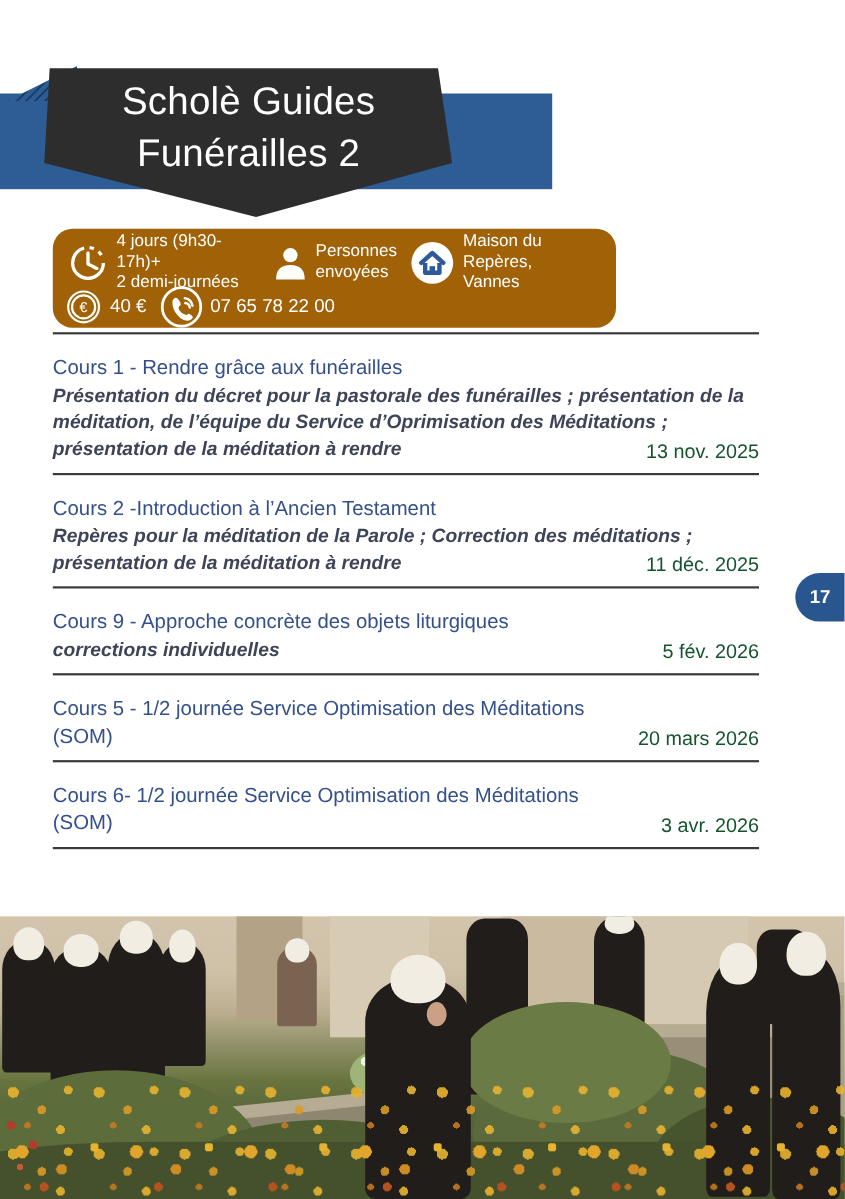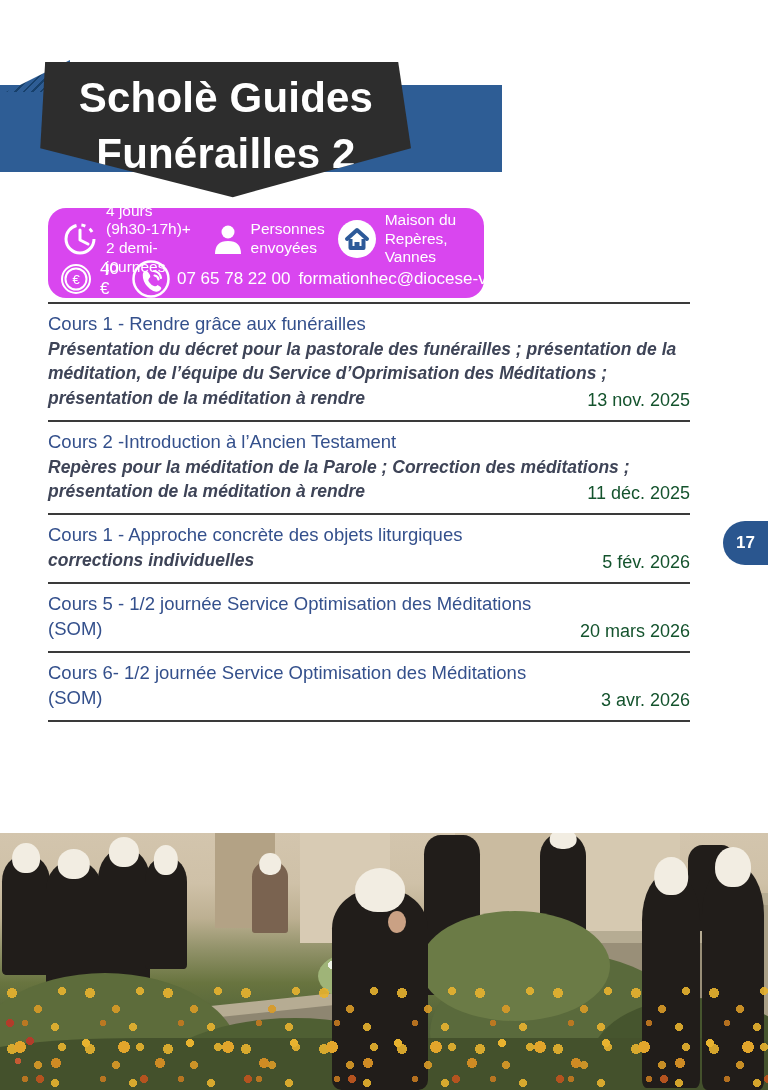--- a/index.html
+++ b/index.html
@@ -10,46 +10,46 @@
   
   .blue-band { position:absolute; left:0; top:85px; width:502px; height:87px; background:#2e5d95; }
   .band-stripes { position:absolute; left:6px; top:60px; width:64px; height:32px;
     background:repeating-linear-gradient(135deg,#2e5d95 0 4px,#17406b 4px 6px);
     clip-path:polygon(0 100%,100% 0,100% 100%); }
   .banner-shape { position:absolute; left:38px; top:60px; width:376px; height:140px;
     background:#2d2d2d;
     clip-path:polygon(1.9% 1.4%, 95.8% 1.4%, 99.2% 63%, 51.8% 98%, 0.6% 63%);
     display:flex; flex-direction:column; align-items:center; justify-content:flex-start;
     padding-top:10px; z-index:2; }
-  .banner-title { color:#ffffff; font-size:42px; line-height:1.33; text-align:right; font-weight:700; letter-spacing:0.2px; }
+  .banner-title { color:#ffffff; font-size:35px; line-height:1.33; text-align:right; font-weight:400; letter-spacing:0.2px; }
 
   .intro { position:absolute; left:512px; top:76px; width:202px; color:#2c3a55;
     font-style:italic; font-size:16.5px; line-height:1.33; text-align:justify; font-weight:600; }
 
   
-  .info-box { position:absolute; left:48px; top:208px; width:436px; height:90px;
-    background:#d946ef; border-radius:18px; color:#ffffff; padding:8px 10px 6px 12px; }
+  .info-box { position:absolute; left:48px; top:208px; width:512px; height:90px;
+    background:#a16207; border-radius:18px; color:#ffffff; padding:8px 10px 6px 12px; }
   .info-row { display:flex; align-items:center; }
   .info-row.r1 { height:46px; }
   .info-row.r2 { height:30px; margin-top:2px; }
   .info-item { display:flex; align-items:center; }
   .info-text { font-size:15.5px; line-height:1.2; }
   .icon { flex:0 0 auto; display:flex; align-items:center; justify-content:center; }
   .ic-clock { width:40px; height:40px; margin-right:6px; }
   .ic-person { width:34px; height:34px; margin:0 6px 0 14px; }
   .ic-home { width:40px; height:40px; margin:0 8px 0 12px; }
   .ic-euro { width:32px; height:32px; margin-right:8px; }
   .ic-phone { width:40px; height:40px; margin:0 6px 0 12px; }
   .phone-num { font-size:17px; margin-right:8px; white-space:nowrap; }
   .email { font-size:17px; white-space:nowrap; }
   .price { font-size:17px; }
 
   
   .courses { position:absolute; left:48px; top:302px; width:642px; }
-  .course { position:relative; border-top:2px solid #3a3a3a; padding:7px 0 9px; }
+  .course { position:relative; border-top:2px solid #3a3a3a; padding:17px 0 9px; }
   .course-title { color:#34508c; font-size:18.5px; line-height:1.38; max-width:530px; }
   .course-desc { color:#3e4457; font-size:17.5px; font-style:italic; line-height:1.42; font-weight:700; }
   .course-date { position:absolute; right:0; bottom:9px; color:#14532d; font-size:18px; white-space:nowrap; }
   .course.date-own-line { padding-bottom:34px; }
   .courses-end { border-top:2px solid #3a3a3a; }
 
   
   .page-badge { position:absolute; right:0; top:521px; width:45px; height:44px;
     background:#2a568f; border-radius:22px 0 0 22px; color:#ffffff;
     display:flex; align-items:center; justify-content:center; font-size:17px; font-weight:700; }
@@ -189,41 +189,40 @@
       <span class="price">40 €</span>
       <span class="icon ic-phone">
         <svg viewBox="0 0 40 40" width="40" height="40">
           <circle cx="20" cy="20" r="17.5" fill="none" stroke="#ffffff" stroke-width="2.5"></circle>
           <path d="M12 14 q2 -4 5 -1 l2 3 q1 2 -1 3.5 q-1.5 1.5 0 3.5 q2 3 5 4 q2 1 3.5 -1 l2.5 1.5 q3 2 -1 4.5 q-4 2 -9 -2 q-6 -5 -7 -11 q-0.5 -3 0 -5 Z" fill="#ffffff"></path>
           <path d="M23 12 q6 1 7 7" fill="none" stroke="#ffffff" stroke-width="2.2" stroke-linecap="round"></path>
           <path d="M23.5 16.5 q3.5 0.5 4 4" fill="none" stroke="#ffffff" stroke-width="2.2" stroke-linecap="round"></path>
         </svg>
       </span>
       <span class="phone-num">07 65 78 22 00</span>
-      <span class="email">formationhec@diocese-vannes.fr</span>
     </div>
   </div>
 
   <div class="courses">
 
     <div class="course">
       <div class="course-title">Cours 1  - Rendre grâce aux funérailles</div>
       <div class="course-desc">Présentation du décret pour la pastorale des funérailles ; présentation de la méditation, de l’équipe du Service d’Oprimisation des Méditations ; présentation de la méditation à rendre</div>
       <div class="course-date">13 nov. 2025</div>
     </div>
 
     <div class="course">
       <div class="course-title">Cours 2 -Introduction à l’Ancien Testament</div>
       <div class="course-desc">Repères pour la méditation de la Parole ; Correction des méditations ; présentation de la méditation à rendre</div>
       <div class="course-date">11 déc. 2025</div>
     </div>
 
 
     <div class="course">
-      <div class="course-title">Cours 1 - Approche concrète des objets liturgiques</div>
+      <div class="course-title">Cours 9 - Approche concrète des objets liturgiques</div>
       <div class="course-desc">corrections individuelles</div>
       <div class="course-date">5 fév. 2026</div>
     </div>
 
     <div class="course">
       <div class="course-title">Cours 5 - 1/2 journée Service Optimisation des Méditations (SOM)</div>
       <div class="course-date">20 mars 2026</div>
     </div>
 
     <div class="course">

